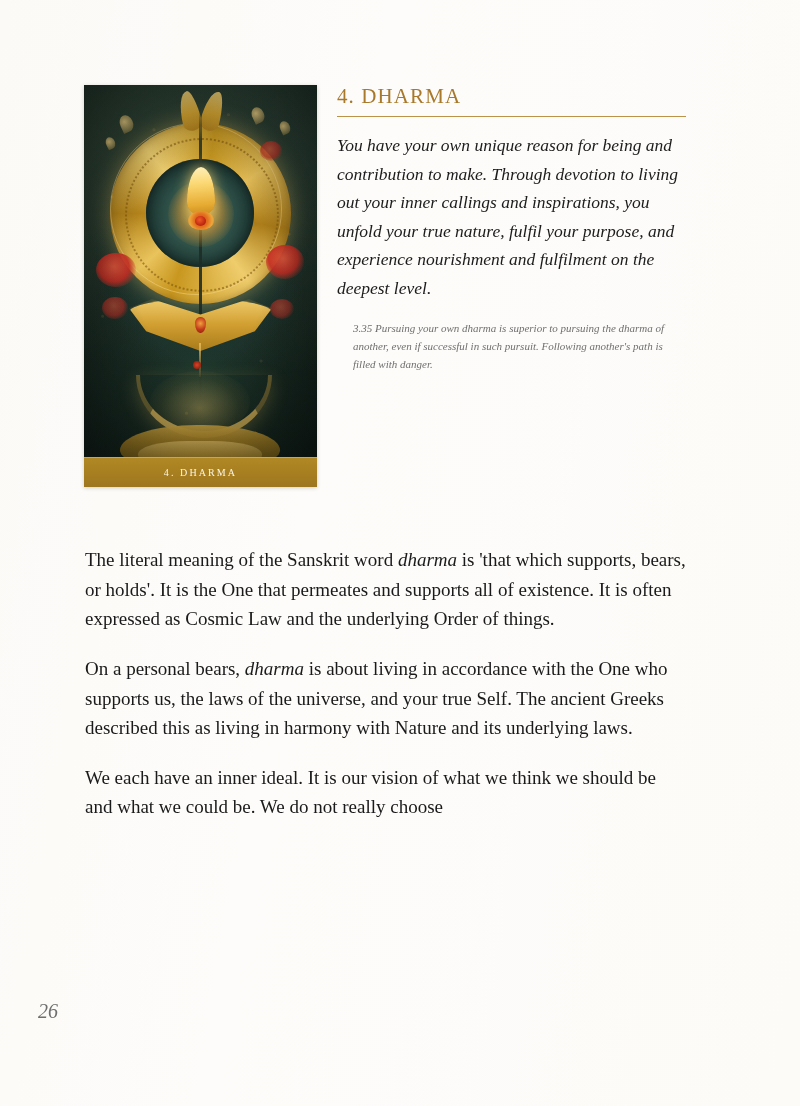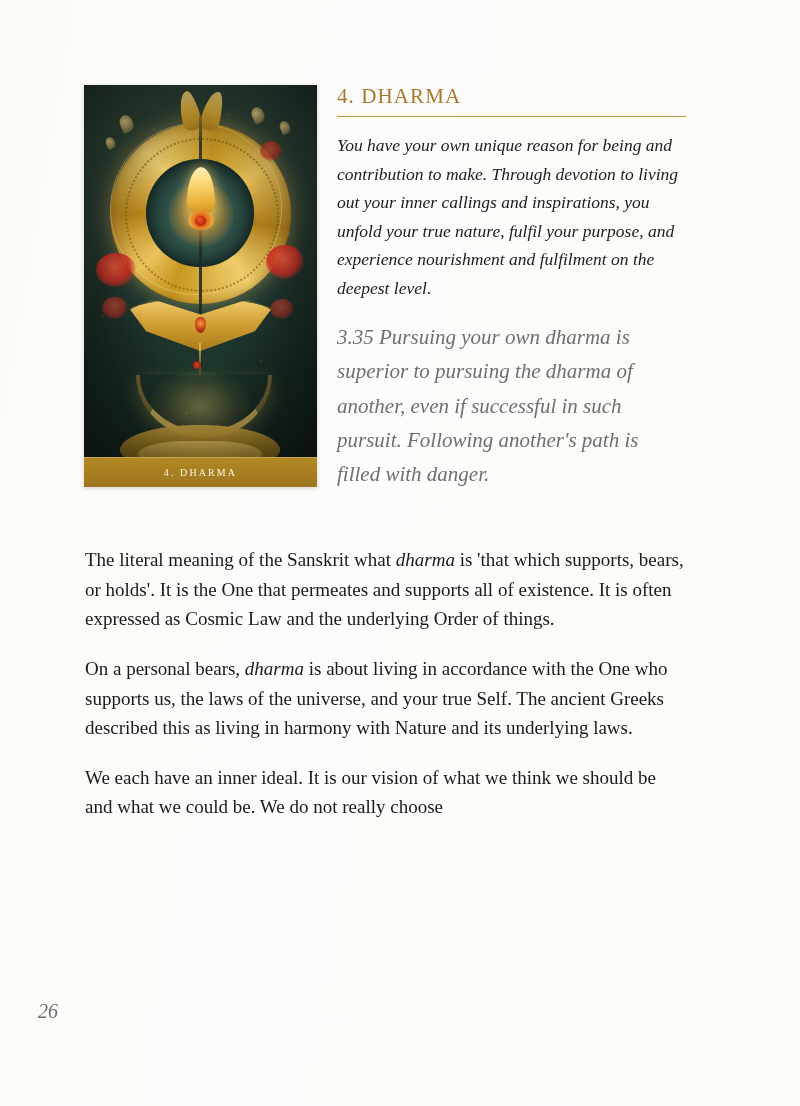--- a/index.html
+++ b/index.html
@@ -300,25 +300,25 @@
     margin: 0 0 14px 0;
   }
   .lead {
     font-size: 17.5px;
     line-height: 1.63;
     font-style: italic;
     color: #1c1c1c;
     margin: 0 0 18px 0;
   }
   .verse {
-    font-size: 21px;
+    font-size: 11px;
     line-height: 1.63;
     font-style: italic;
     color: #6f6f6f;
-    margin: 0;
+    margin: 16px;
   }
 
   
   .body-text {
     position: absolute;
     left: 85px;
     top: 545px;
     width: 601px;
   }
   .body-text p {
@@ -387,20 +387,20 @@
     <div class="right-col">
       <h1 class="heading">4. DHARMA</h1>
       <div class="heading-rule"></div>
       <p class="lead">You have your own unique reason for being and contribution to make. Through devotion to living out your inner callings and inspirations, you unfold your true nature, fulfil your purpose, and experience nourishment and fulfilment on the deepest level.</p>
       <p class="verse">3.35 Pursuing your own dharma is superior to pursuing the dharma of another, even if successful in such pursuit. Following another's path is filled with danger.</p>
     </div>
 
   </div>
 
   <div class="body-text" id="body-copy">
-      <p><span>The literal meaning of the Sanskrit what </span><i>dharma</i><span> is 'that which supports, bears, or holds'. It is the One that permeates and supports all of existence. It is often expressed as Cosmic Law and the underlying Order of things.</span></p>
+      <p><span>The literal meaning of the Sanskrit word </span><i>dharma</i><span> is 'that which supports, bears, or holds'. It is the One that permeates and supports all of existence. It is often expressed as Cosmic Law and the underlying Order of things.</span></p>
       <p><span>On a personal bears, </span><i>dharma</i><span> is about living in accordance with the One who supports us, the laws of the universe, and your true Self. The ancient Greeks described this as living in harmony with Nature and its underlying laws.</span></p>
       <p><span>We each have an inner ideal. It is our vision of what we think we should be and what we could be. We do not really choose</span></p>
     </div>
 
   <div class="folio">26</div>
 
 </div>
 
 </body></html>

